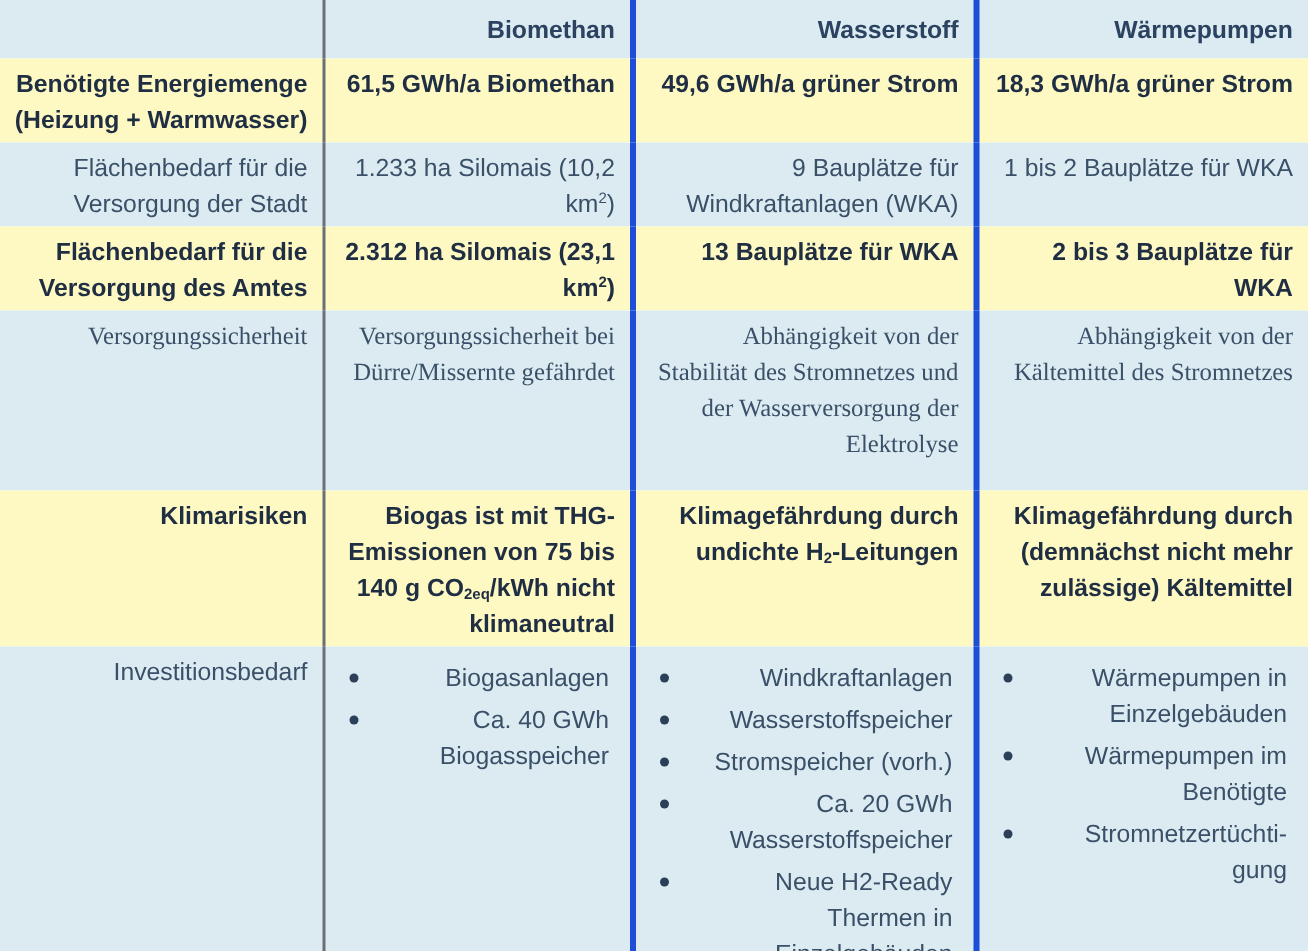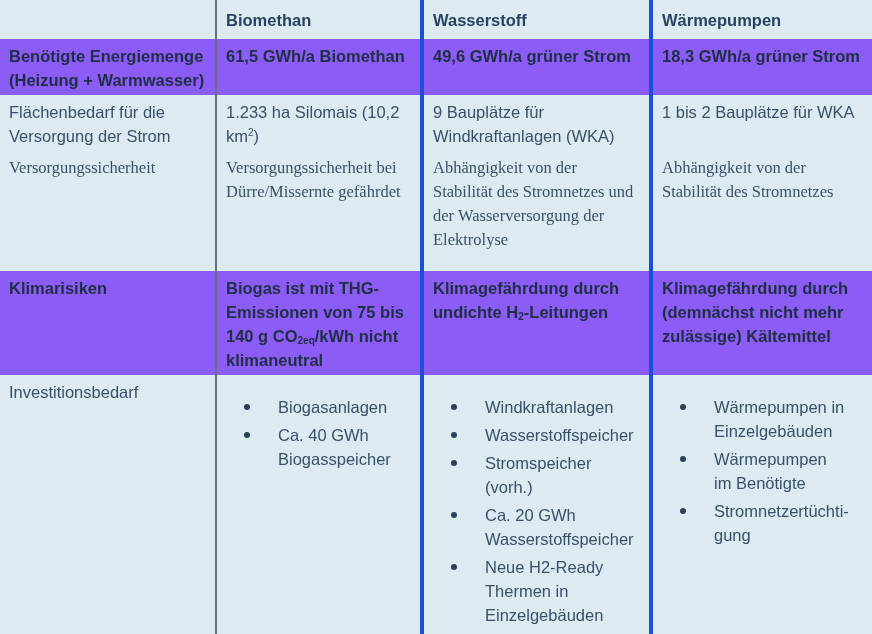--- a/index.html
+++ b/index.html
@@ -12,42 +12,42 @@
     border-collapse: collapse;
     width: 872px;
     table-layout: fixed;
   }
   table.cmp col.c0 { width: 216px; }
   table.cmp col.c1 { width: 206px; }
   table.cmp col.c2 { width: 229px; }
   table.cmp col.c3 { width: 221px; }
   table.cmp td, table.cmp th {
     vertical-align: top;
-    text-align: left;
+    text-align: right;
     padding: 5px 10px 3px 9px;
     font-size: 16.5px;
     line-height: 24px;
     color: #3a5068;
     font-weight: normal;
   }
   table.cmp td + td, table.cmp th + th { border-left: 4px solid #1d4ed8; }
   table.cmp td:first-child + td, table.cmp th:first-child + th { border-left: 2px solid #6a6f75; }
   tr.shade { background: #dbebf1; }
-  tr.plain { background: #8b5cf6; }
+  tr.plain { background: #fef9c3; }
   tr.hdr th { font-weight: bold; color: #2b4260; padding-top: 8px; height: 28px; }
   tr.strong td { color: #1f2e42; font-weight: 600; }
   tr.r1 td { height: 47px; }
   tr.r2 td { height: 46px; }
   tr.r3 td { height: 44px; }
   tr.r4 td { height: 112px; font-family: Liberation Serif, serif; }
   tr.r5 td { height: 92px; }
   tr.r6 td { height: 206px; }
   sub.s { font-size: 10px; vertical-align: -2px; line-height: 0; }
   sup.s { font-size: 10px; vertical-align: 6px; line-height: 0; }
-  ul.blist { list-style: none; margin: 15px; padding: 0; }
+  ul.blist { list-style: none; margin: 4px; padding: 0; }
   ul.blist li {
     position: relative;
     padding-left: 37px;
     margin-bottom: 4px;
   }
   ul.blist li .dot {
     position: absolute; left: 3px; top: 9px;
     width: 6px; height: 6px; border-radius: 50%;
     background: #2b3f58;
   }
@@ -72,32 +72,38 @@
   </thead>
   <tbody>
     <tr class="plain strong r1">
       <td>Benötigte Energiemenge (Heizung + Warmwasser)</td>
       <td>61,5 GWh/a Biomethan</td>
       <td>49,6 GWh/a grüner Strom</td>
       <td>18,3 GWh/a grüner Strom</td>
     </tr>
 
     <tr class="shade r2">
-      <td>Flächenbedarf für die Versorgung der Strom</td>
+      <td>Flächenbedarf für die Versorgung der Stadt</td>
       <td><span>1.233 ha Silomais (10,2 km</span><sup class="s">2</sup><span>)</span></td>
       <td>9 Bauplätze für Windkraftanlagen (WKA)</td>
       <td>1 bis 2 Bauplätze für WKA</td>
     </tr>
 
+    <tr class="plain strong r3">
+      <td>Flächenbedarf für die Versorgung des Amtes</td>
+      <td><span>2.312 ha Silomais (23,1 km</span><sup class="s">2</sup><span>)</span></td>
+      <td>13 Bauplätze für WKA</td>
+      <td>2 bis 3 Bauplätze für WKA</td>
+    </tr>
 
     <tr class="shade r4">
       <td>Versorgungssicherheit</td>
       <td>Versorgungssicherheit bei Dürre/Missernte gefährdet</td>
       <td>Abhängigkeit von der Stabilität des Stromnetzes und der Wasserversorgung der Elektrolyse</td>
-      <td>Abhängigkeit von der Stabilität des Stromnetzes</td>
+      <td>Abhängigkeit von der Kältemittel des Stromnetzes</td>
     </tr>
 
     <tr class="plain strong r5">
       <td>Klimarisiken</td>
       <td><span>Biogas ist mit THG-Emissionen von 75 bis 140 g CO</span><sub class="s">2eq</sub><span>/kWh nicht klimaneutral</span></td>
       <td><span>Klimagefährdung durch undichte H</span><sub class="s">2</sub><span>-Leitungen</span></td>
       <td>Klimagefährdung durch (demnächst nicht mehr zulässige) Kältemittel</td>
     </tr>
 
     <tr class="shade r6">

